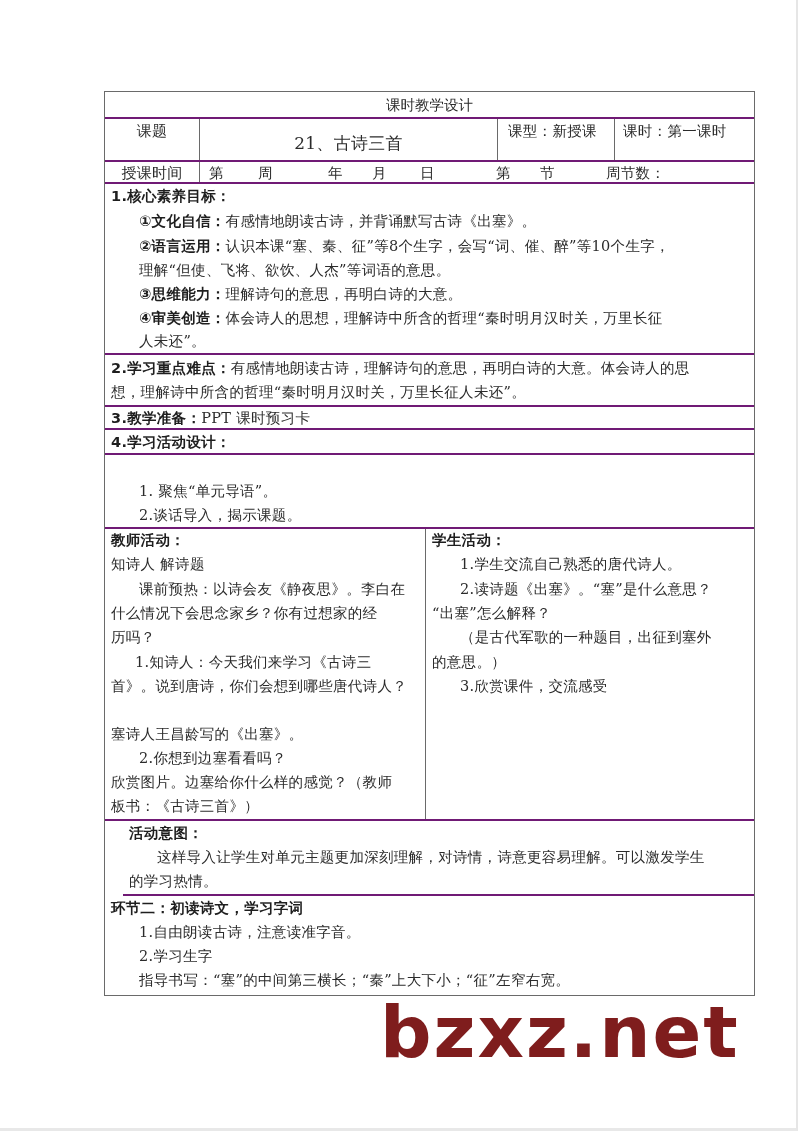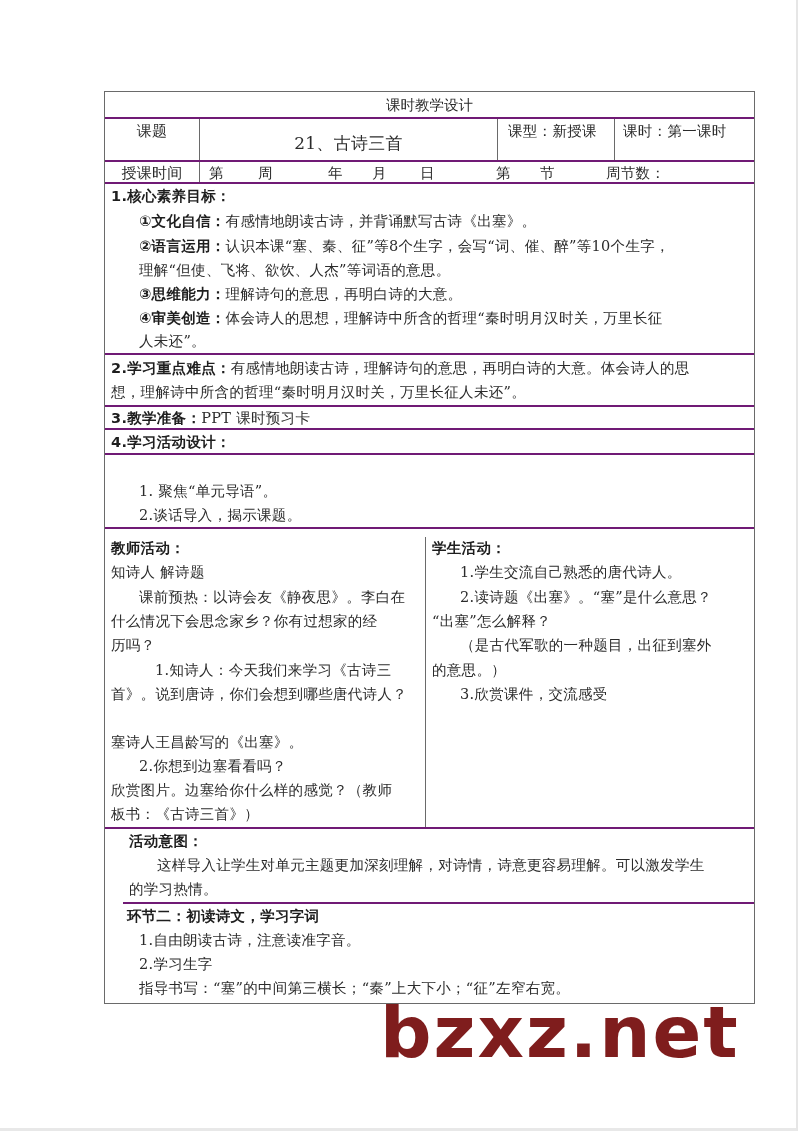--- a/index.html
+++ b/index.html
@@ -100,28 +100,28 @@
 
   <div class="row" style="height:25px;">
     <span class="line b" style="left:6px;top:3px;">4.学习活动设计：</span>
   </div>
 
   <div class="row" style="height:74px;">
     <span class="line" style="left:34px;top:27px;">1. 聚焦“单元导语”。</span>
     <span class="line" style="left:34px;top:51px;">2.谈话导入，揭示课题。</span>
   </div>
 
-  <div class="row" style="height:292px;margin-top:8px;">
+  <div class="row" style="height:292px;">
     <div class="cell" style="left:0;width:320px;">
       <span class="line b" style="left:6px;top:2px;">教师活动：</span>
       <span class="line" style="left:6px;top:26px;">知诗人 解诗题</span>
       <span class="line" style="left:34px;top:51px;">课前预热：以诗会友《静夜思》。李白在</span>
       <span class="line" style="left:6px;top:75px;">什么情况下会思念家乡？你有过想家的经</span>
       <span class="line" style="left:6px;top:99px;">历吗？</span>
-      <span class="line" style="left:50px;top:124px;">1.知诗人：今天我们来学习《古诗三</span>
+      <span class="line" style="left:30px;top:124px;">1.知诗人：今天我们来学习《古诗三</span>
       <span class="line" style="left:6px;top:148px;">首》。说到唐诗，你们会想到哪些唐代诗人？</span>
       <span class="line" style="left:6px;top:196px;">塞诗人王昌龄写的《出塞》。</span>
       <span class="line" style="left:34px;top:220px;">2.你想到边塞看看吗？</span>
       <span class="line" style="left:6px;top:244px;">欣赏图片。边塞给你什么样的感觉？（教师</span>
       <span class="line" style="left:6px;top:268px;">板书：《古诗三首》）</span>
     </div>
     <div class="cell vline" style="left:320px;right:0;">
       <span class="line b" style="left:6px;top:2px;">学生活动：</span>
       <span class="line" style="left:34px;top:26px;">1.学生交流自己熟悉的唐代诗人。</span>
       <span class="line" style="left:34px;top:51px;">2.读诗题《出塞》。“塞”是什么意思？</span>
@@ -132,19 +132,19 @@
     </div>
   </div>
 
   <div class="row" style="height:75px;margin-left:18px;">
     <span class="line b" style="left:6px;top:3px;">活动意图：</span>
     <span class="line" style="left:34px;top:27px;">这样导入让学生对单元主题更加深刻理解，对诗情，诗意更容易理解。可以激发学生</span>
     <span class="line" style="left:6px;top:51px;">的学习热情。</span>
   </div>
 
   <div class="row" style="height:99px;">
-    <span class="line b" style="left:6px;top:3px;margin-left:16px;">环节二：初读诗文，学习字词</span>
+    <span class="line b" style="left:6px;top:3px;">环节二：初读诗文，学习字词</span>
     <span class="line" style="left:34px;top:27px;">1.自由朗读古诗，注意读准字音。</span>
     <span class="line" style="left:34px;top:51px;">2.学习生字</span>
     <span class="line" style="left:34px;top:75px;">指导书写：“塞”的中间第三横长；“秦”上大下小；“征”左窄右宽。</span>
   </div>
 
 </div>
 
 </body></html>

